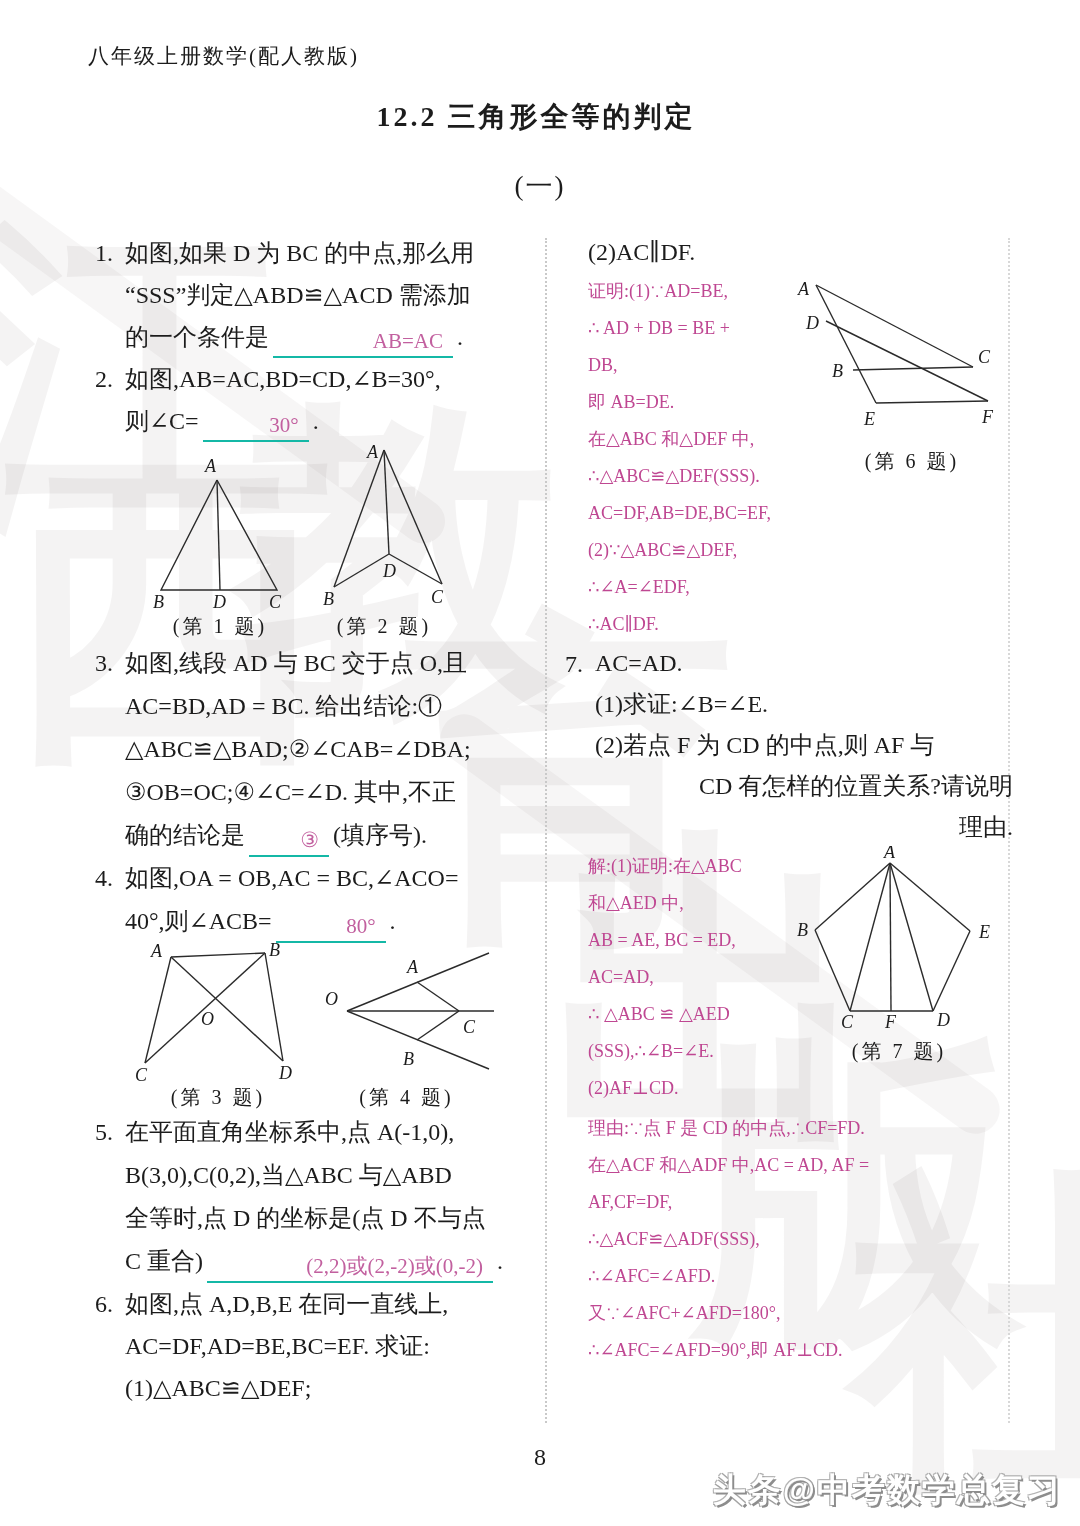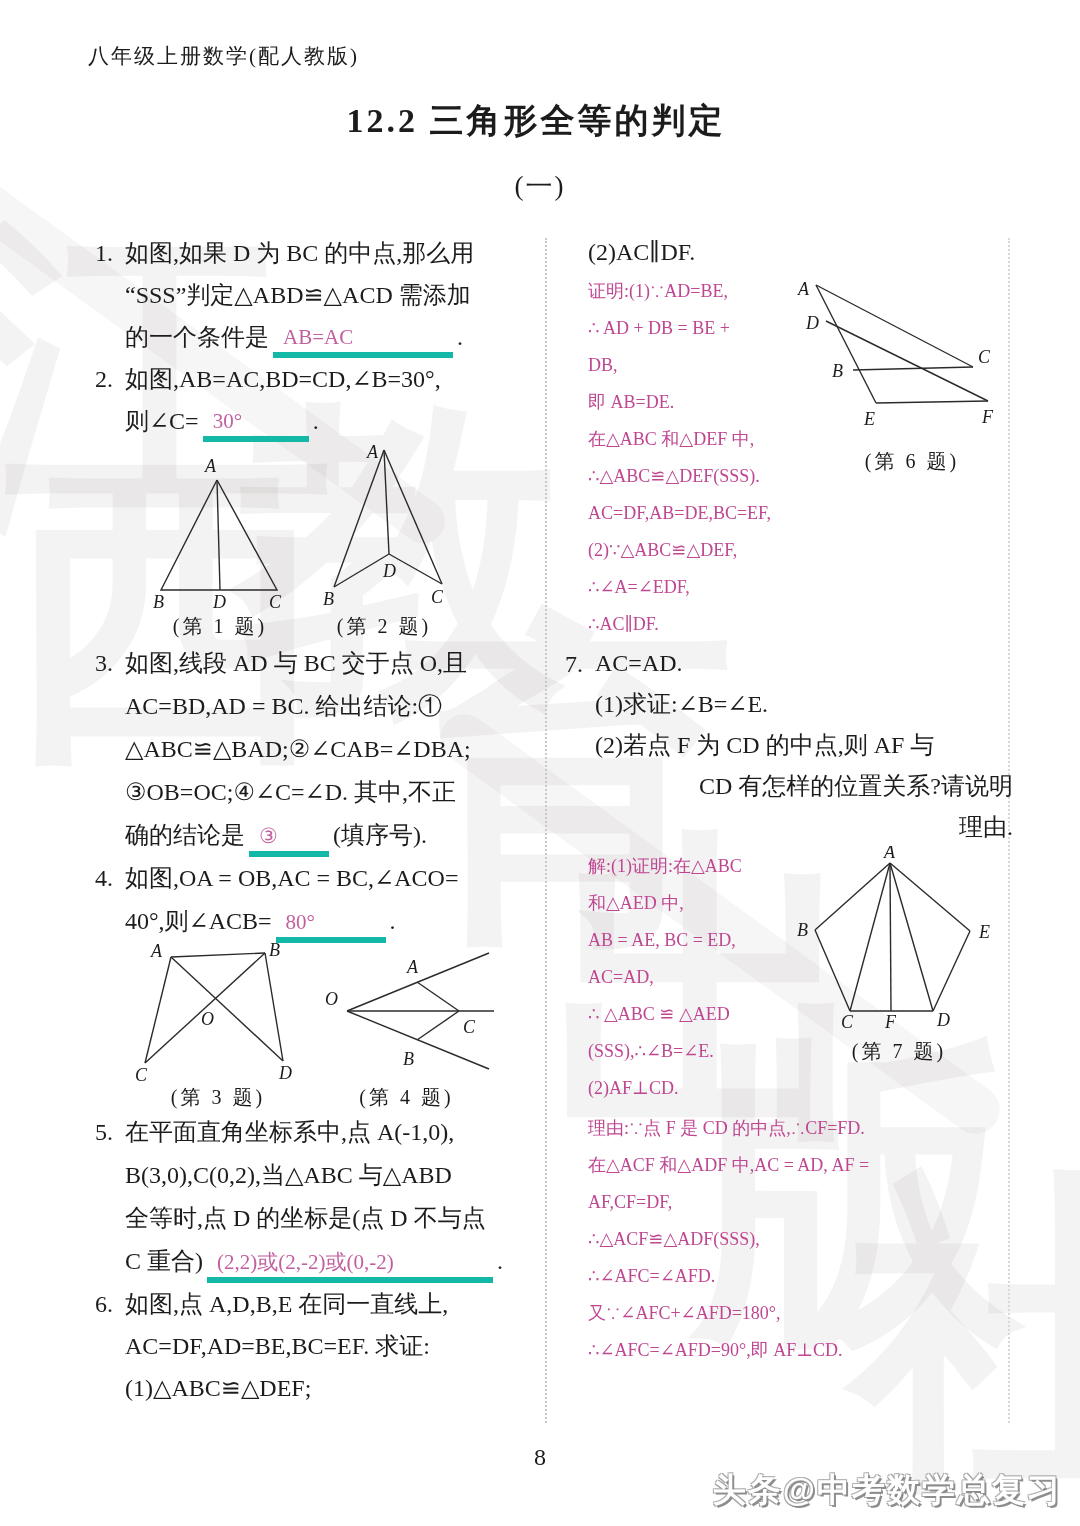--- a/index.html
+++ b/index.html
@@ -4,21 +4,21 @@
 <style>
   html,body{margin:0;padding:0;}
   body{width:1080px;height:1526px;background:#f6f6f4;font-family:"Liberation Serif","DejaVu Serif",serif;}
   .page{position:relative;width:1080px;height:1526px;background:#ffffff;overflow:hidden;color:#1c1c1c;}
   
   .wm{position:absolute;z-index:0;font-weight:bold;font-size:330px;line-height:1;
       color:rgba(95,85,80,0.07);user-select:none;}
   .wmbar{position:absolute;z-index:0;background:rgba(95,85,80,0.05);border-radius:24px;}
   
   .header{position:absolute;left:88px;top:42px;font-size:21px;letter-spacing:2px;z-index:2;}
-  .title{position:absolute;left:0;right:8px;top:98px;text-align:center;font-size:34px;font-weight:bold;letter-spacing:3px;z-index:2;}
+  .title{position:absolute;left:0;right:8px;top:98px;text-align:center;font-size:28px;font-weight:bold;letter-spacing:3px;z-index:2;}
   .subtitle{position:absolute;left:0;right:0;top:168px;text-align:center;font-size:27px;letter-spacing:2px;z-index:2;}
   .vdiv{position:absolute;top:238px;height:1185px;border-left:2px dotted #c9c9c9;z-index:1;}
   .vdiv.center{left:545px;}
   .vdiv.right{left:1008px;border-left:2px dotted #d8d8d8;}
   .pageno{position:absolute;left:0;right:0;top:1444px;text-align:center;font-size:24px;z-index:2;}
   .brand{position:absolute;right:18px;top:1468px;font-size:33px;font-weight:bold;
          font-family:"Liberation Sans","DejaVu Sans",sans-serif;color:#ffffff;letter-spacing:2px;
          text-shadow:2px 2px 0 #8d8d8d,-1px -1px 0 #b5b5b5,1px -1px 0 #a5a5a5,-1px 1px 0 #a5a5a5;z-index:2;}
   
   .col{position:absolute;top:232px;z-index:2;}
@@ -26,21 +26,21 @@
   .col.right{left:565px;width:448px;}
   .line{font-size:24px;line-height:42px;white-space:nowrap;}
   .col.right .line{line-height:41px;}
   .pline{font-size:18px;line-height:37px;color:#bf4792;white-space:nowrap;}
   .prob{position:relative;padding-left:30px;}
   .prob .num{position:absolute;left:0;top:0;font-size:24px;line-height:42px;}
   .p3 .line,.p4 .line,.p5 .line{line-height:43px;}
   .indent2{padding-left:22px;text-align:right;}
   .blk{margin-left:23px;}
   
-  .ans{display:inline-block;text-align:left;border-bottom:6px solid #14b8a6;
+  .ans{display:inline-block;text-align:right;border-bottom:2px solid #14b8a6;
        color:#c2609f;font-size:21px;line-height:26px;vertical-align:bottom;
        padding:0 10px 2px 10px;margin:0 4px;}
   .w170{min-width:160px;} .w90{min-width:86px;} .w65{min-width:60px;} .w95{min-width:90px;} .w270{min-width:266px;}
   
   .figrow{display:flex;align-items:flex-start;}
   .fig{text-align:center;}
   .fig svg{display:block;}
   .figcap{font-size:20px;letter-spacing:3px;line-height:28px;text-align:center;}
   .fr1{height:200px;margin-top:0;}
   .fr1 .f1{margin-left:50px;} .fr1 .f2{margin-left:14px;}

